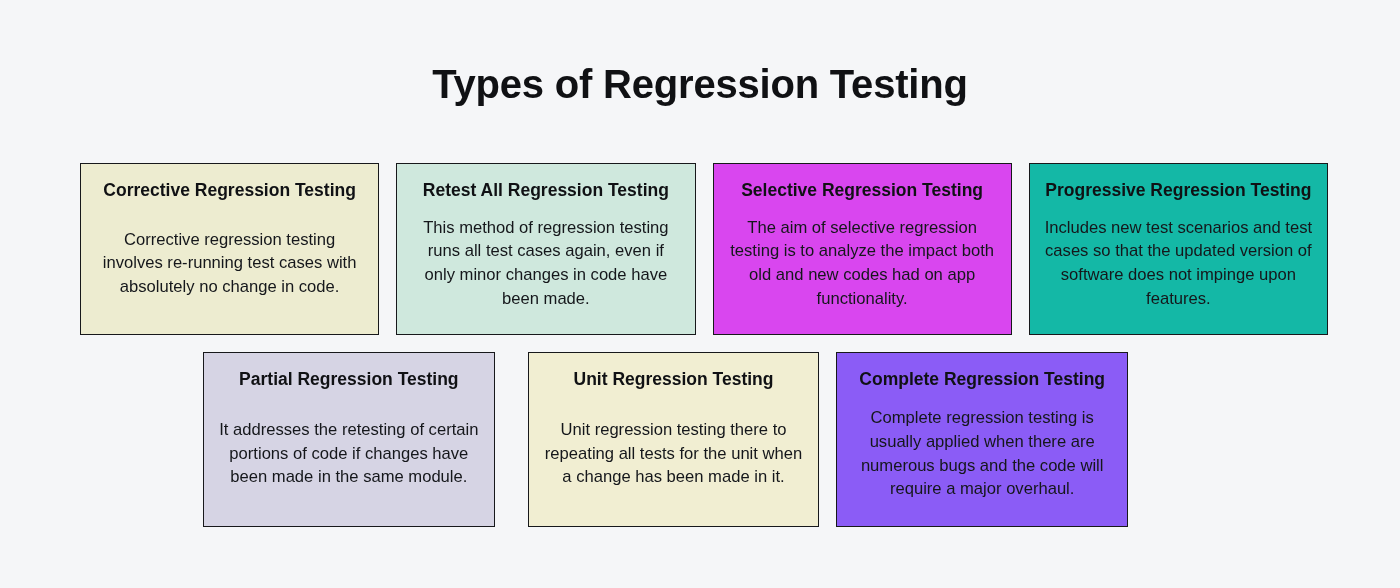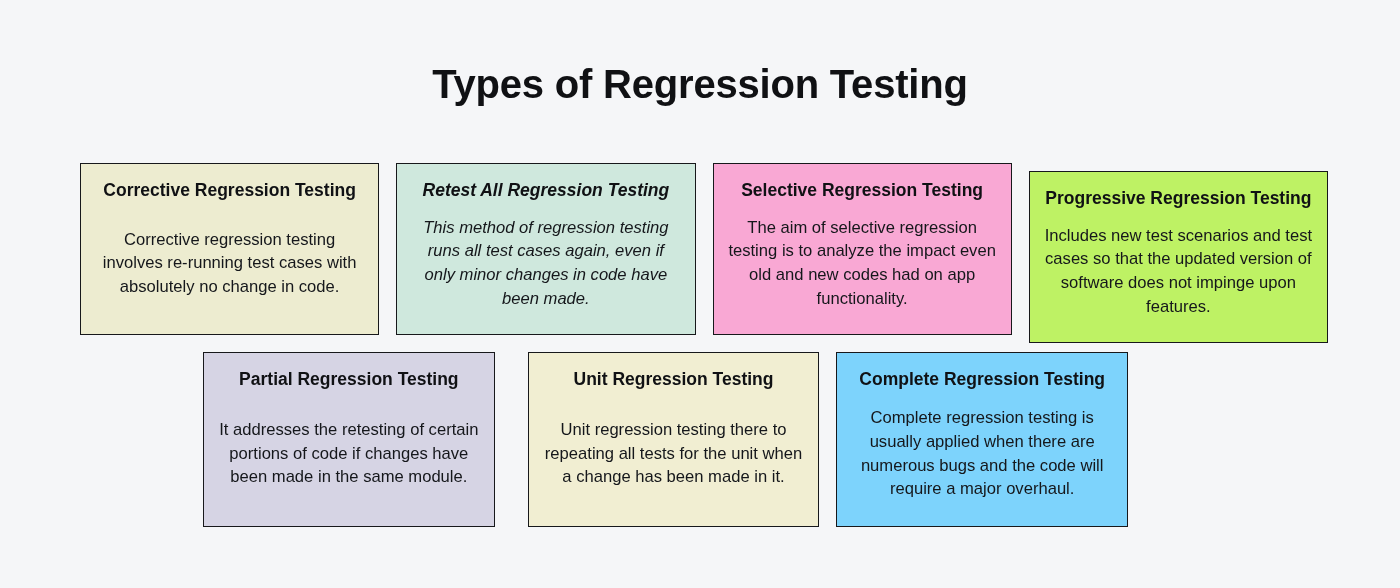--- a/index.html
+++ b/index.html
@@ -90,49 +90,49 @@
 
   <h1 class="page-title">Types of Regression Testing</h1>
 
   <div class="row row-top">
 
     <div class="card" style="background: rgb(237, 236, 208); border-color: rgb(23, 24, 27);">
       <div class="card-title">Corrective Regression Testing</div>
       <div class="card-body">Corrective regression testing involves re-running test cases with absolutely no change in code.</div>
     </div>
 
-    <div class="card" style="background: rgb(207, 232, 221); border-color: rgb(23, 24, 27); font-style: italic;">
+    <div class="card" style="background: rgb(207, 232, 221); border-color: rgb(23, 24, 27);">
       <div class="card-title">Retest All Regression Testing</div>
       <div class="card-body">This method of regression testing runs all test cases again, even if only minor changes in code have been made.</div>
     </div>
 
-    <div class="card" style="background: #f9a8d4; border-color: rgb(23, 24, 27);">
+    <div class="card" style="background: #d946ef; border-color: rgb(23, 24, 27);">
       <div class="card-title">Selective Regression Testing</div>
-      <div class="card-body">The aim of selective regression testing is to analyze the impact even old and new codes had on app functionality.</div>
+      <div class="card-body">The aim of selective regression testing is to analyze the impact both old and new codes had on app functionality.</div>
     </div>
 
-    <div class="card" style="background: #bef264; border-color: rgb(23, 24, 27); margin-top: 8px;">
+    <div class="card" style="background: #14b8a6; border-color: rgb(23, 24, 27);">
       <div class="card-title">Progressive Regression Testing</div>
       <div class="card-body">Includes new test scenarios and test cases so that the updated version of software does not impinge upon features.</div>
     </div>
 
   </div>
 
   <div class="row row-bottom">
 
     <div class="card" style="background: rgb(214, 212, 228); border-color: rgb(23, 24, 27);">
       <div class="card-title">Partial Regression Testing</div>
       <div class="card-body">It addresses the retesting of certain portions of code if changes have been made in the same module.</div>
     </div>
 
     <div class="card" style="background: rgb(241, 238, 210); border-color: rgb(23, 24, 27); margin-left: 16px;">
       <div class="card-title">Unit Regression Testing</div>
       <div class="card-body">Unit regression testing there to repeating all tests for the unit when a change has been made in it.</div>
     </div>
 
-    <div class="card" style="background: #7dd3fc; border-color: rgb(23, 24, 27);">
+    <div class="card" style="background: #8b5cf6; border-color: rgb(23, 24, 27);">
       <div class="card-title">Complete Regression Testing</div>
       <div class="card-body">Complete regression testing is usually applied when there are numerous bugs and the code will require a major overhaul.</div>
     </div>
 
   </div>
 
 </div>
 
 </body></html>

